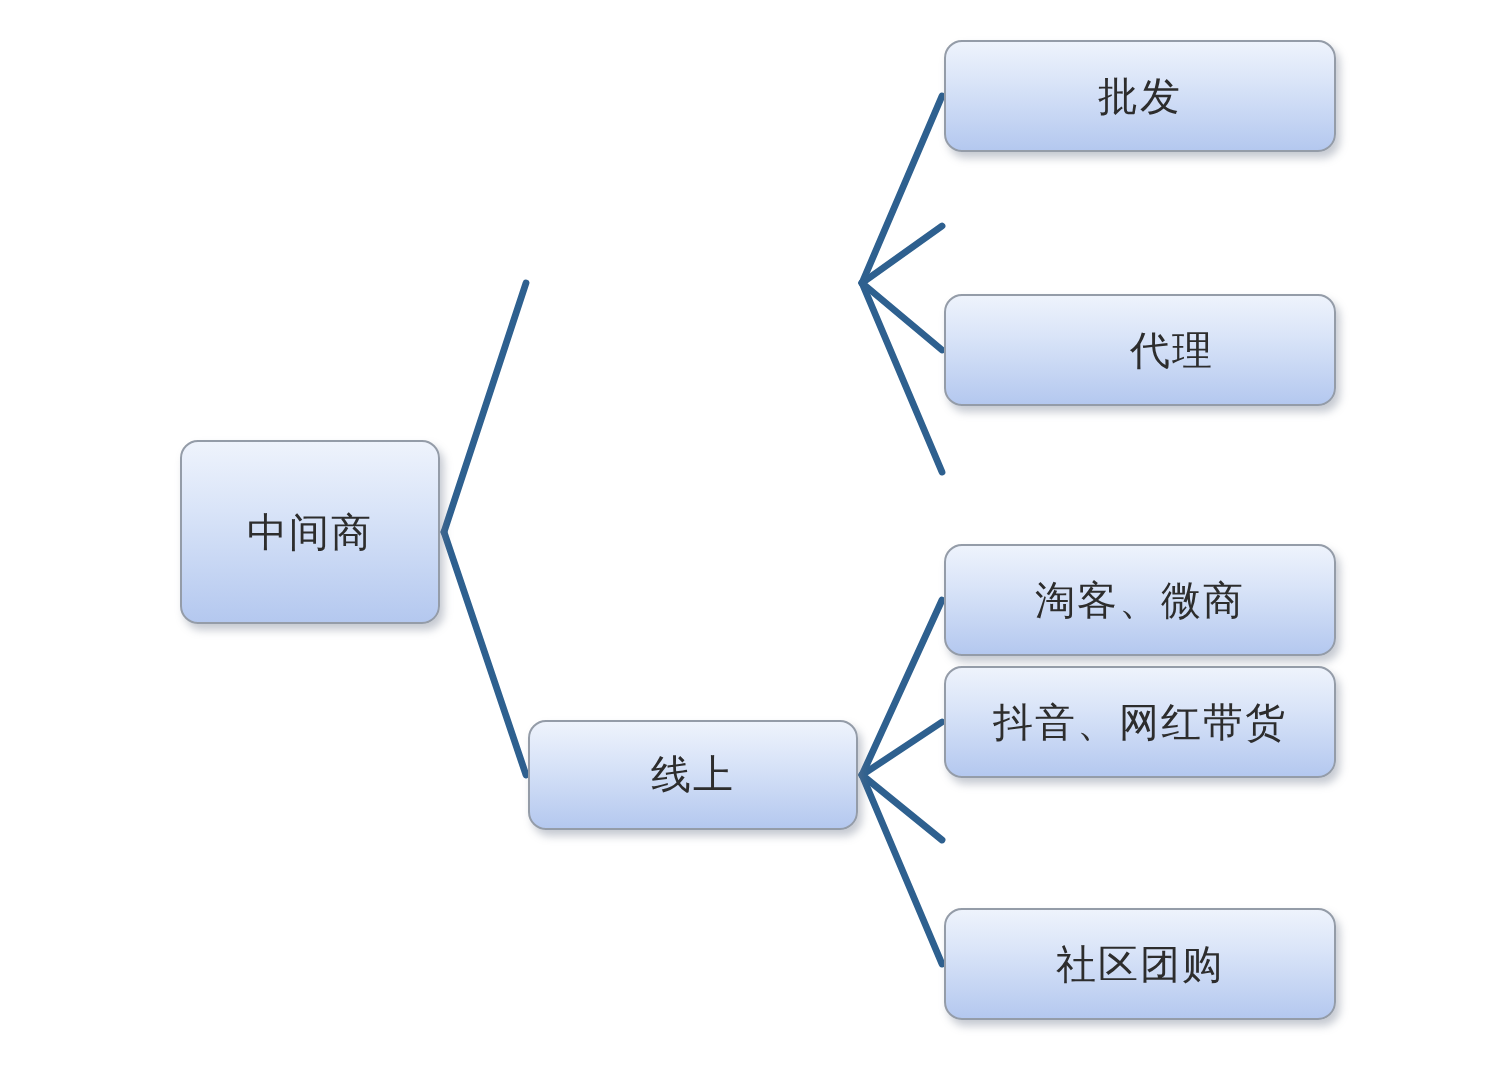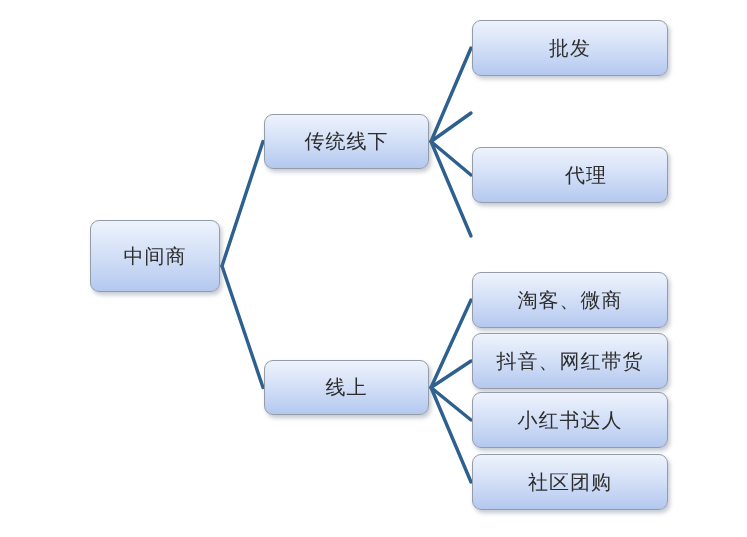--- a/index.html
+++ b/index.html
@@ -40,21 +40,21 @@
     box-sizing: border-box;
     border: 1px solid var(--node-border);
     border-radius: 9px;
     background: linear-gradient(to bottom, var(--fill-top) 0%, var(--fill-mid) 38%, var(--fill-bottom) 100%);
     box-shadow: 2px 3px 4px rgba(110, 120, 140, 0.40);
     color: var(--text);
     font-size: 20px;
     letter-spacing: 1px;
     white-space: nowrap;
   }
-  .node--root   { left: 90px;  top: 220px; width: 130px; height: 72px; }
+  .node--root   { left: 90px;  top: 220px; width: 130px; height: 92px; }
   .node--branch { width: 165px; height: 55px; }
   #n-b0 { left: 264px; top: 114px; }
   #n-b1 { left: 264px; top: 360px; }
   .node--leaf { left: 472px; width: 196px; height: 56px; }
   #n-l0 { top: 20px; }
   #n-l1 { top: 85px; }
   #n-l2 { top: 147px; padding-left: 32px; }
   #n-l3 { top: 208px; }
   #n-l4 { top: 272px; }
   #n-l5 { top: 333px; }
@@ -74,31 +74,29 @@
       <line x1="431" y1="141.5" x2="471" y2="175" stroke="#2e608f" stroke-width="3.4" stroke-linecap="round"></line>
       <line x1="431" y1="141.5" x2="471" y2="236" stroke="#2e608f" stroke-width="3.4" stroke-linecap="round"></line>
       <line x1="431" y1="387.5" x2="471" y2="300" stroke="#2e608f" stroke-width="3.4" stroke-linecap="round"></line>
       <line x1="431" y1="387.5" x2="471" y2="361" stroke="#2e608f" stroke-width="3.4" stroke-linecap="round"></line>
       <line x1="431" y1="387.5" x2="471" y2="420" stroke="#2e608f" stroke-width="3.4" stroke-linecap="round"></line>
       <line x1="431" y1="387.5" x2="471" y2="482" stroke="#2e608f" stroke-width="3.4" stroke-linecap="round"></line>
     </svg>
 
   <div class="node node--root" id="n-root">中间商</div>
 
-  <div class="node node--branch" id="n-b0">传统线下</div>
 
   <div class="node node--branch" id="n-b1">线上</div>
 
   <div class="node node--leaf" id="n-l0">批发</div>
 
 
   <div class="node node--leaf" id="n-l2">代理</div>
 
 
   <div class="node node--leaf" id="n-l4">淘客、微商</div>
 
   <div class="node node--leaf" id="n-l5">抖音、网红带货</div>
 
-  <div class="node node--leaf" id="n-l6">小红书达人</div>
 
   <div class="node node--leaf" id="n-l7">社区团购</div>
 
 </div>
 
 </body></html>

